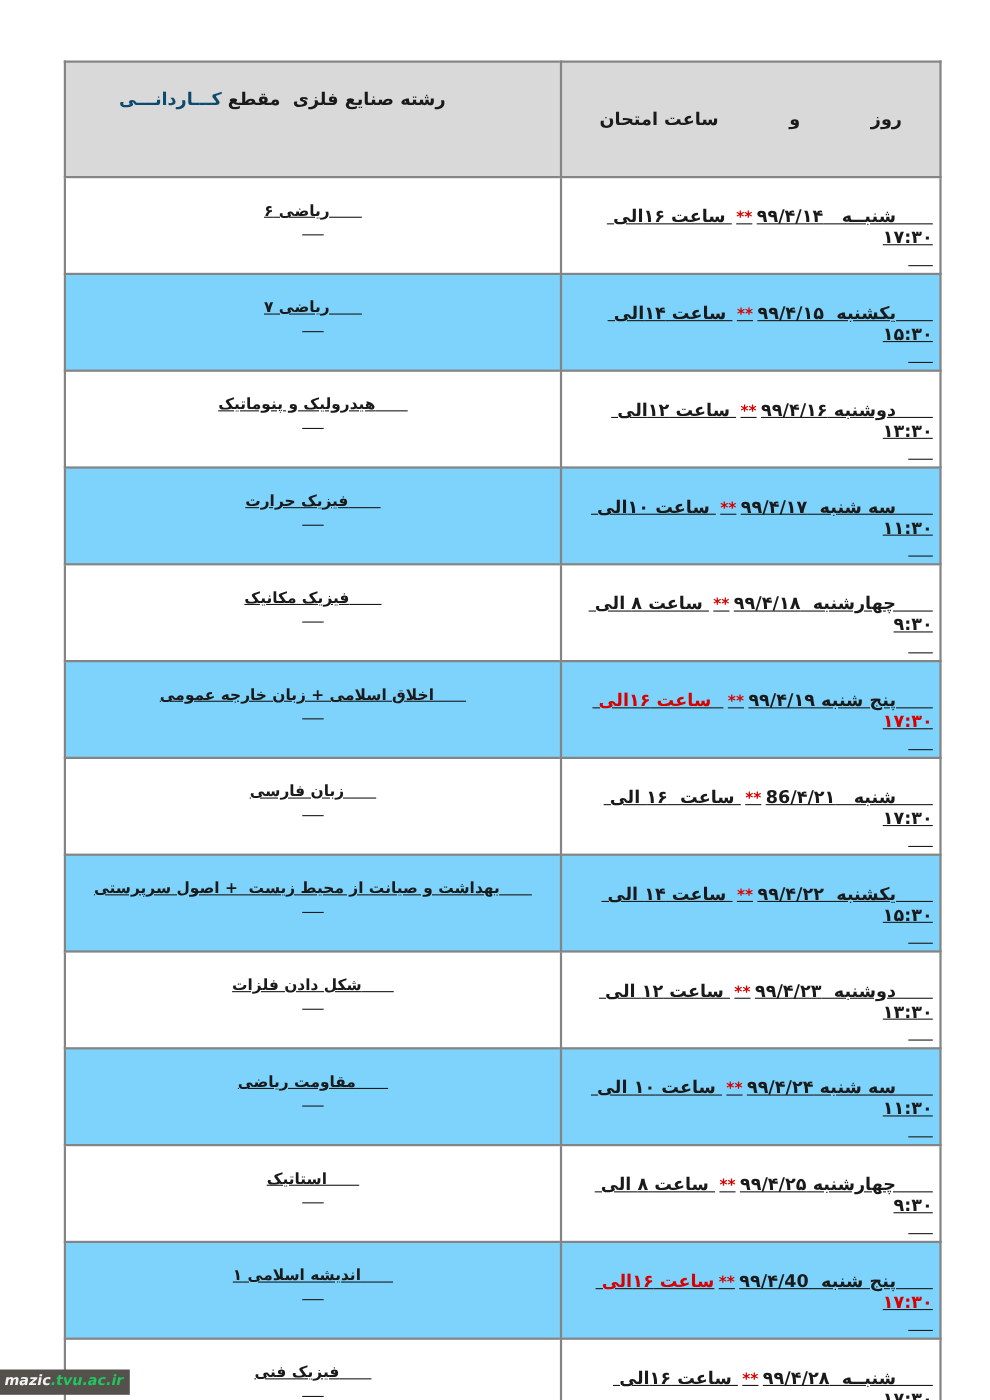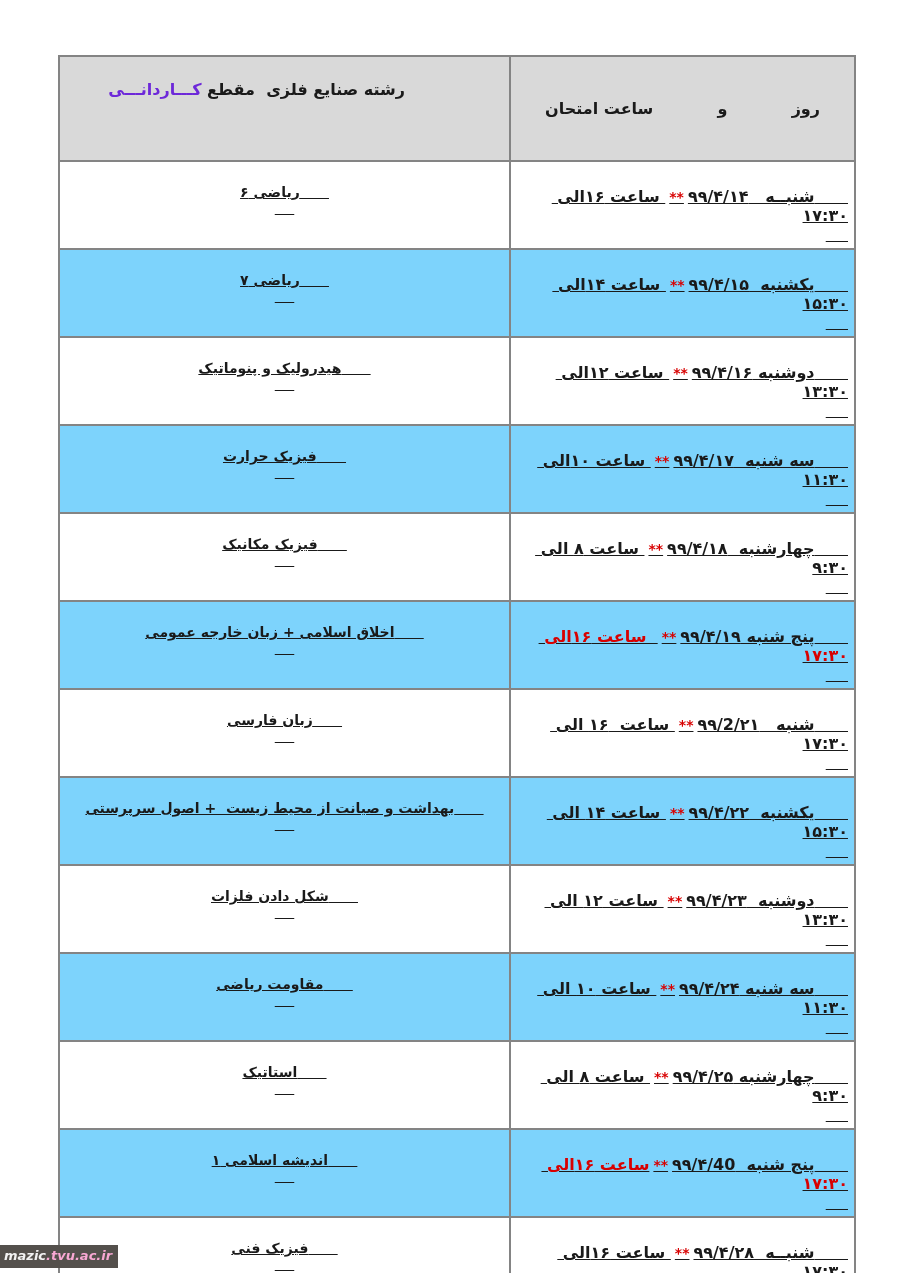--- a/index.html
+++ b/index.html
@@ -28,30 +28,30 @@
   tr.shaded td{background:#7dd3fc;}
 
   .cell-daytime{font-size:16px;text-align:right;letter-spacing:0;}
   .cell-course{font-size:14px;text-align:center;}
   .daydate,.time{color:#1a1a1a;}
   .stars{color:#d80000;margin:0 4px;font-size:14px;}
   tr.highlight .time{color:#d80000;}
 
   .hdr-daytime{display:flex;justify-content:space-between;padding:0 28px;font-size:16px;}
   .hdr-program{text-align:center;font-size:16px;}
-  .program-level{color:#6d28d9;}
+  .program-level{color:#0c4a6e;}
 
   .watermark{
     position:absolute;left:0;bottom:5px;
     background:#54504c;color:#f2f2f2;
     font-style:italic;font-weight:bold;font-size:13px;
     padding:3px 6px 4px 4px;line-height:1.2;
     font-family:"DejaVu Sans",sans-serif;
   }
-  .watermark .suffix{color:#f9a8d4;}
+  .watermark .suffix{color:#22c55e;}
 </style>
 </head>
 <body>
 
 <div class="sheet">
 
   <table class="exam">
     <colgroup>
       <col style="width:345px">
       <col style="width:451px">
@@ -112,21 +112,21 @@
         <tr class="row shaded highlight">
     <td class="cell-daytime">
       <span class="daydate">پنج شنبه ۹۹/۴/۱۹</span><span class="stars">**</span><span class="time">  ساعت ۱۶الی ۱۷:۳۰</span>
     </td>
     <td class="cell-course">
       <span>اخلاق اسلامی + زبان خارجه عمومی</span>
     </td>
   </tr>
         <tr class="row">
     <td class="cell-daytime">
-      <span class="daydate">شنبه   ۹۹/2/۲۱</span><span class="stars">**</span><span class="time"> ساعت  ۱۶ الی ۱۷:۳۰</span>
+      <span class="daydate">شنبه   86/۴/۲۱</span><span class="stars">**</span><span class="time"> ساعت  ۱۶ الی ۱۷:۳۰</span>
     </td>
     <td class="cell-course">
       <span>زبان فارسی</span>
     </td>
   </tr>
         <tr class="row shaded">
     <td class="cell-daytime">
       <span class="daydate">یکشنبه  ۹۹/۴/۲۲</span><span class="stars">**</span><span class="time"> ساعت ۱۴ الی ۱۵:۳۰</span>
     </td>
     <td class="cell-course">

